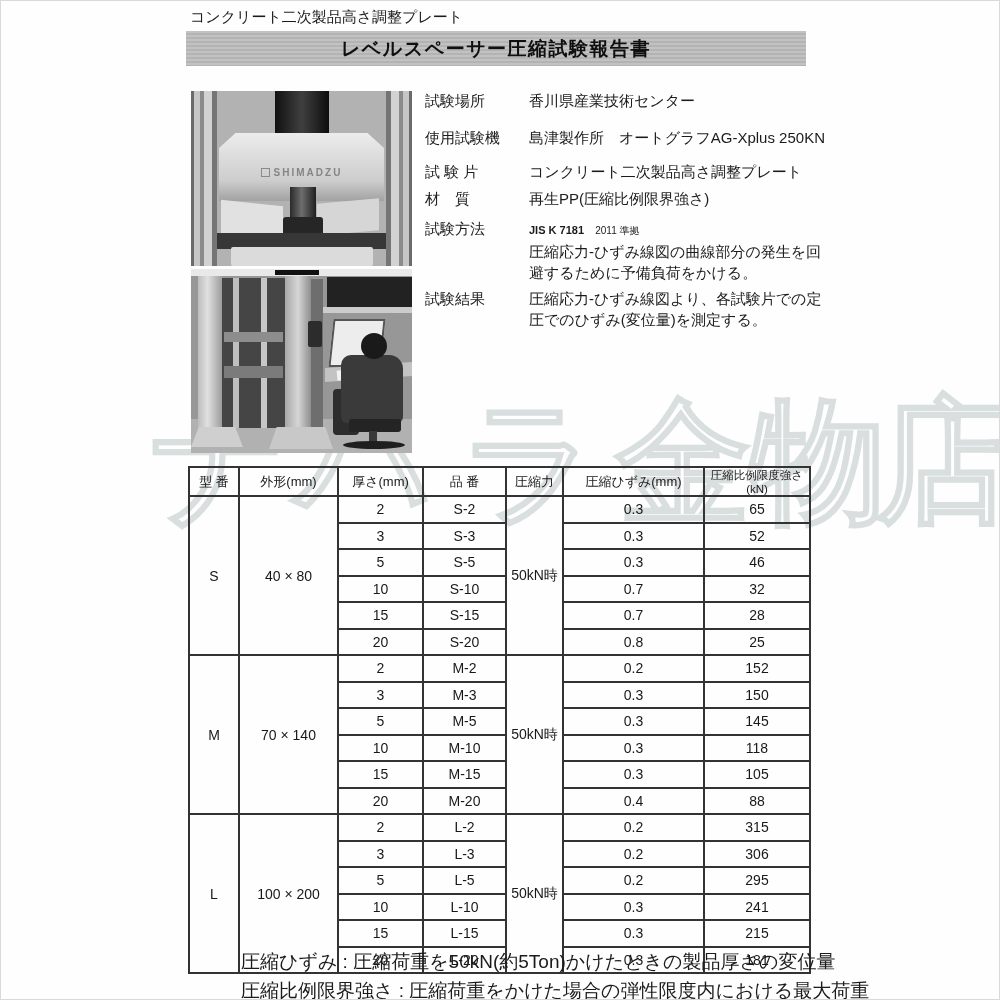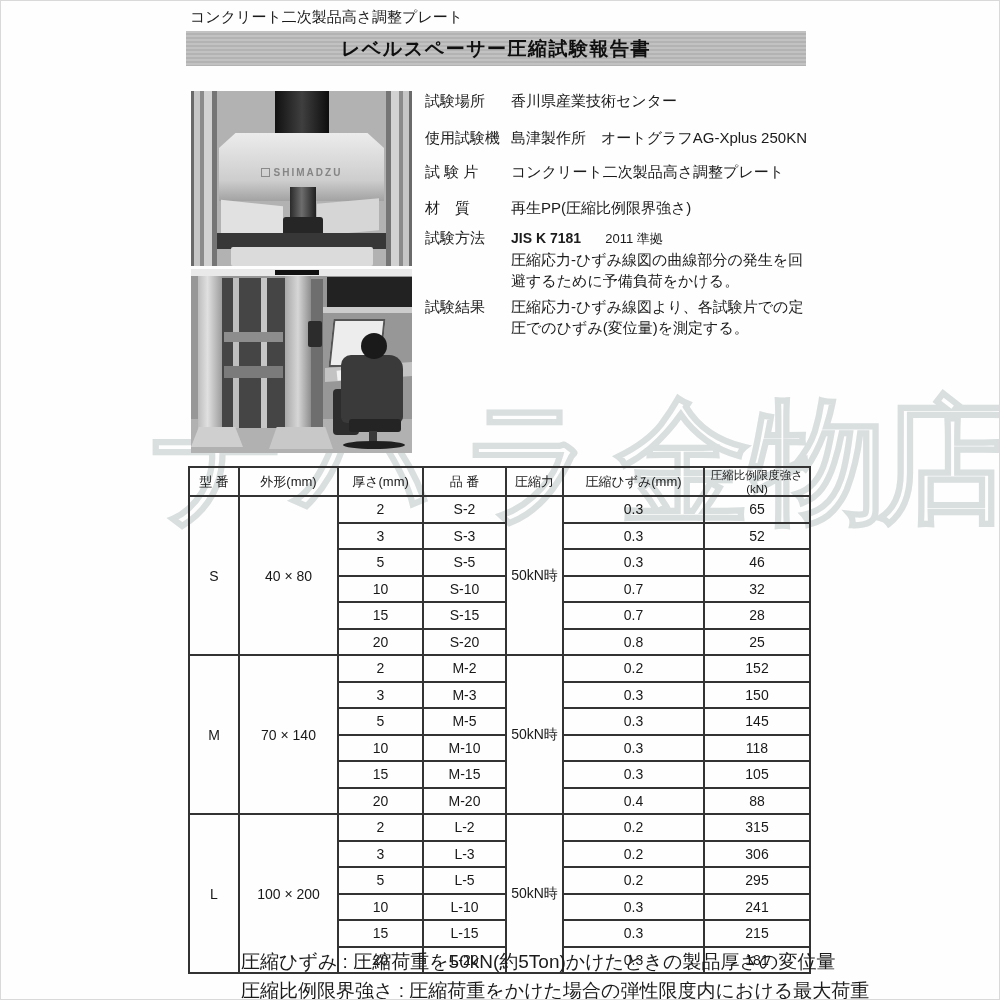--- a/index.html
+++ b/index.html
@@ -78,27 +78,27 @@
   .pb-paper { left:146px; top:100px; width:34px; height:10px; background:#f2f2f2; transform:rotate(-6deg); }
   .pb-person-head { left:170px; top:64px; width:26px; height:26px; border-radius:50%; background:#1a1a1a; }
   .pb-person-body { left:150px; top:86px; width:62px; height:68px; border-radius:10px 14px 6px 6px; background:#3a3a3a; }
   .pb-person-leg { left:142px; top:120px; width:26px; height:46px; background:#2d2d2d; border-radius:4px; }
   .pb-chair-seat { left:158px; top:150px; width:52px; height:13px; background:#242424; border-radius:3px; }
   .pb-chair-post { left:178px; top:162px; width:8px; height:12px; background:#3a3a3a; }
   .pb-chair-base { left:152px; top:172px; width:62px; height:8px; background:#1f1f1f; border-radius:50%; }
 
   
   .info { left:424px; top:89px; width:400px; z-index:2; }
-  .info-row { display:flex; }
+  .info-row { display:flex;gap:18px; }
   .info-label { width:86px; flex:0 0 86px; font-size:15px; line-height:21px; white-space:pre; }
   .info-value { font-size:15px; line-height:21px; }
-  .m-r1 { margin-bottom:16px; } .m-r2 { margin-bottom:13px; } .m-r3 { margin-bottom:15px; }
+  .m-r1 { margin-bottom:16px; } .m-r2 { margin-bottom:13px; } .m-r3 { margin-bottom:6px; }
   .m-r4 { margin-bottom:9px; }  .m-r5 { margin-bottom:5px; }
-  .jis-main { font-weight:bold; font-size:14px; }
-  .jis-note { font-size:13px; margin-left:20px; }
+  .jis-main { font-weight:bold; font-size:11px; }
+  .jis-note { font-size:10px; margin-left:7px; }
 
   
   .table-wrap { left:187px; top:465px; z-index:2; }
   table.spec { border-collapse:collapse; table-layout:fixed; width:623px; background:transparent; }
   table.spec th, table.spec td {
     border:2px solid #333333; padding:0; text-align:center; vertical-align:middle;
     font-weight:normal; color:#181818; background:transparent;
   }
   table.spec thead th { height:27px; font-size:13px; }
   table.spec thead th.hdr-strength { font-size:11.5px; }

